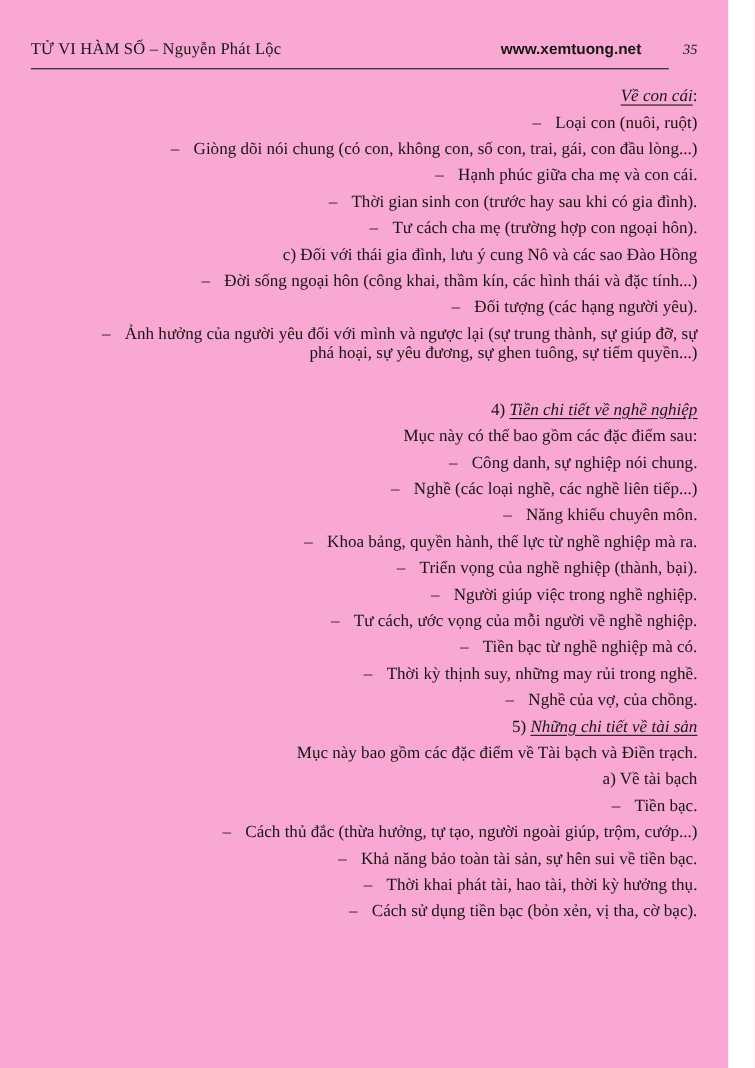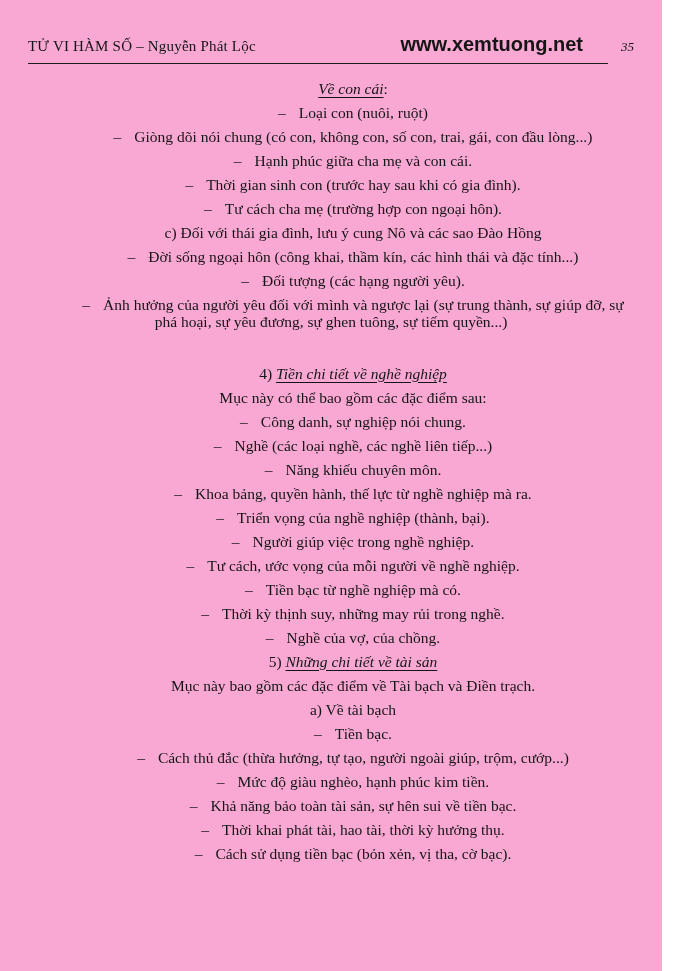--- a/index.html
+++ b/index.html
@@ -20,39 +20,39 @@
     font-size: 15px;
     line-height: 21px;
     white-space: nowrap;
   }
   .h-title { letter-spacing: 0.2px; }
   .h-site {
     margin-left: auto;
     margin-right: 38px;
     font-family: "Liberation Sans", "DejaVu Sans", sans-serif;
     font-weight: 700;
-    font-size: 20px;
+    font-size: 14px;
   }
   .h-page {
     font-style: italic;
     font-size: 13px;
   }
   .h-rule {
     width: 580px;
     height: 0;
     border-bottom: 1.6px solid #1c1c1c;
     margin-top: 6px;
   }
   .content { margin-top: 12px; }
   .item {
     margin: 0;
     padding: 3.5px 0;
     font-size: 15.5px;
     line-height: 17px;
-    text-align: center;
+    text-align: right;
   }
   .ind { text-indent: 44px; }
   .marker { display: inline; }
   .txt { padding-left: 13px; }
   .h-item em {
     font-style: italic;
     text-decoration: underline;
     text-underline-offset: 3px;
   }
   .spacer { height: 28px; }
@@ -92,18 +92,17 @@
       <p class="item ind"><span class="marker">–</span><span class="txt">Người giúp việc trong nghề nghiệp.</span></p>
       <p class="item ind"><span class="marker">–</span><span class="txt">Tư cách, ước vọng của mỗi người về nghề nghiệp.</span></p>
       <p class="item ind"><span class="marker">–</span><span class="txt">Tiền bạc từ nghề nghiệp mà có.</span></p>
       <p class="item ind"><span class="marker">–</span><span class="txt">Thời kỳ thịnh suy, những may rủi trong nghề.</span></p>
       <p class="item ind"><span class="marker">–</span><span class="txt">Nghề của vợ, của chồng.</span></p>
       <p class="item ind h-item"><span>5) </span><em>Những chi tiết về tài sản</em></p>
       <p class="item ind">Mục này bao gồm các đặc điểm về Tài bạch và Điền trạch.</p>
       <p class="item ind">a) Về tài bạch</p>
       <p class="item ind"><span class="marker">–</span><span class="txt">Tiền bạc.</span></p>
       <p class="item ind"><span class="marker">–</span><span class="txt">Cách thủ đắc (thừa hưởng, tự tạo, người ngoài giúp, trộm, cướp...)</span></p>
-      <p class="item ind"><span class="marker">–</span><span class="txt">Mức độ giàu nghèo, hạnh phúc kim tiền.</span></p>
       <p class="item ind"><span class="marker">–</span><span class="txt">Khả năng bảo toàn tài sản, sự hên sui về tiền bạc.</span></p>
       <p class="item ind"><span class="marker">–</span><span class="txt">Thời khai phát tài, hao tài, thời kỳ hưởng thụ.</span></p>
       <p class="item ind"><span class="marker">–</span><span class="txt">Cách sử dụng tiền bạc (bỏn xẻn, vị tha, cờ bạc).</span></p>
     </div>
 </div>
 
 </body></html>

